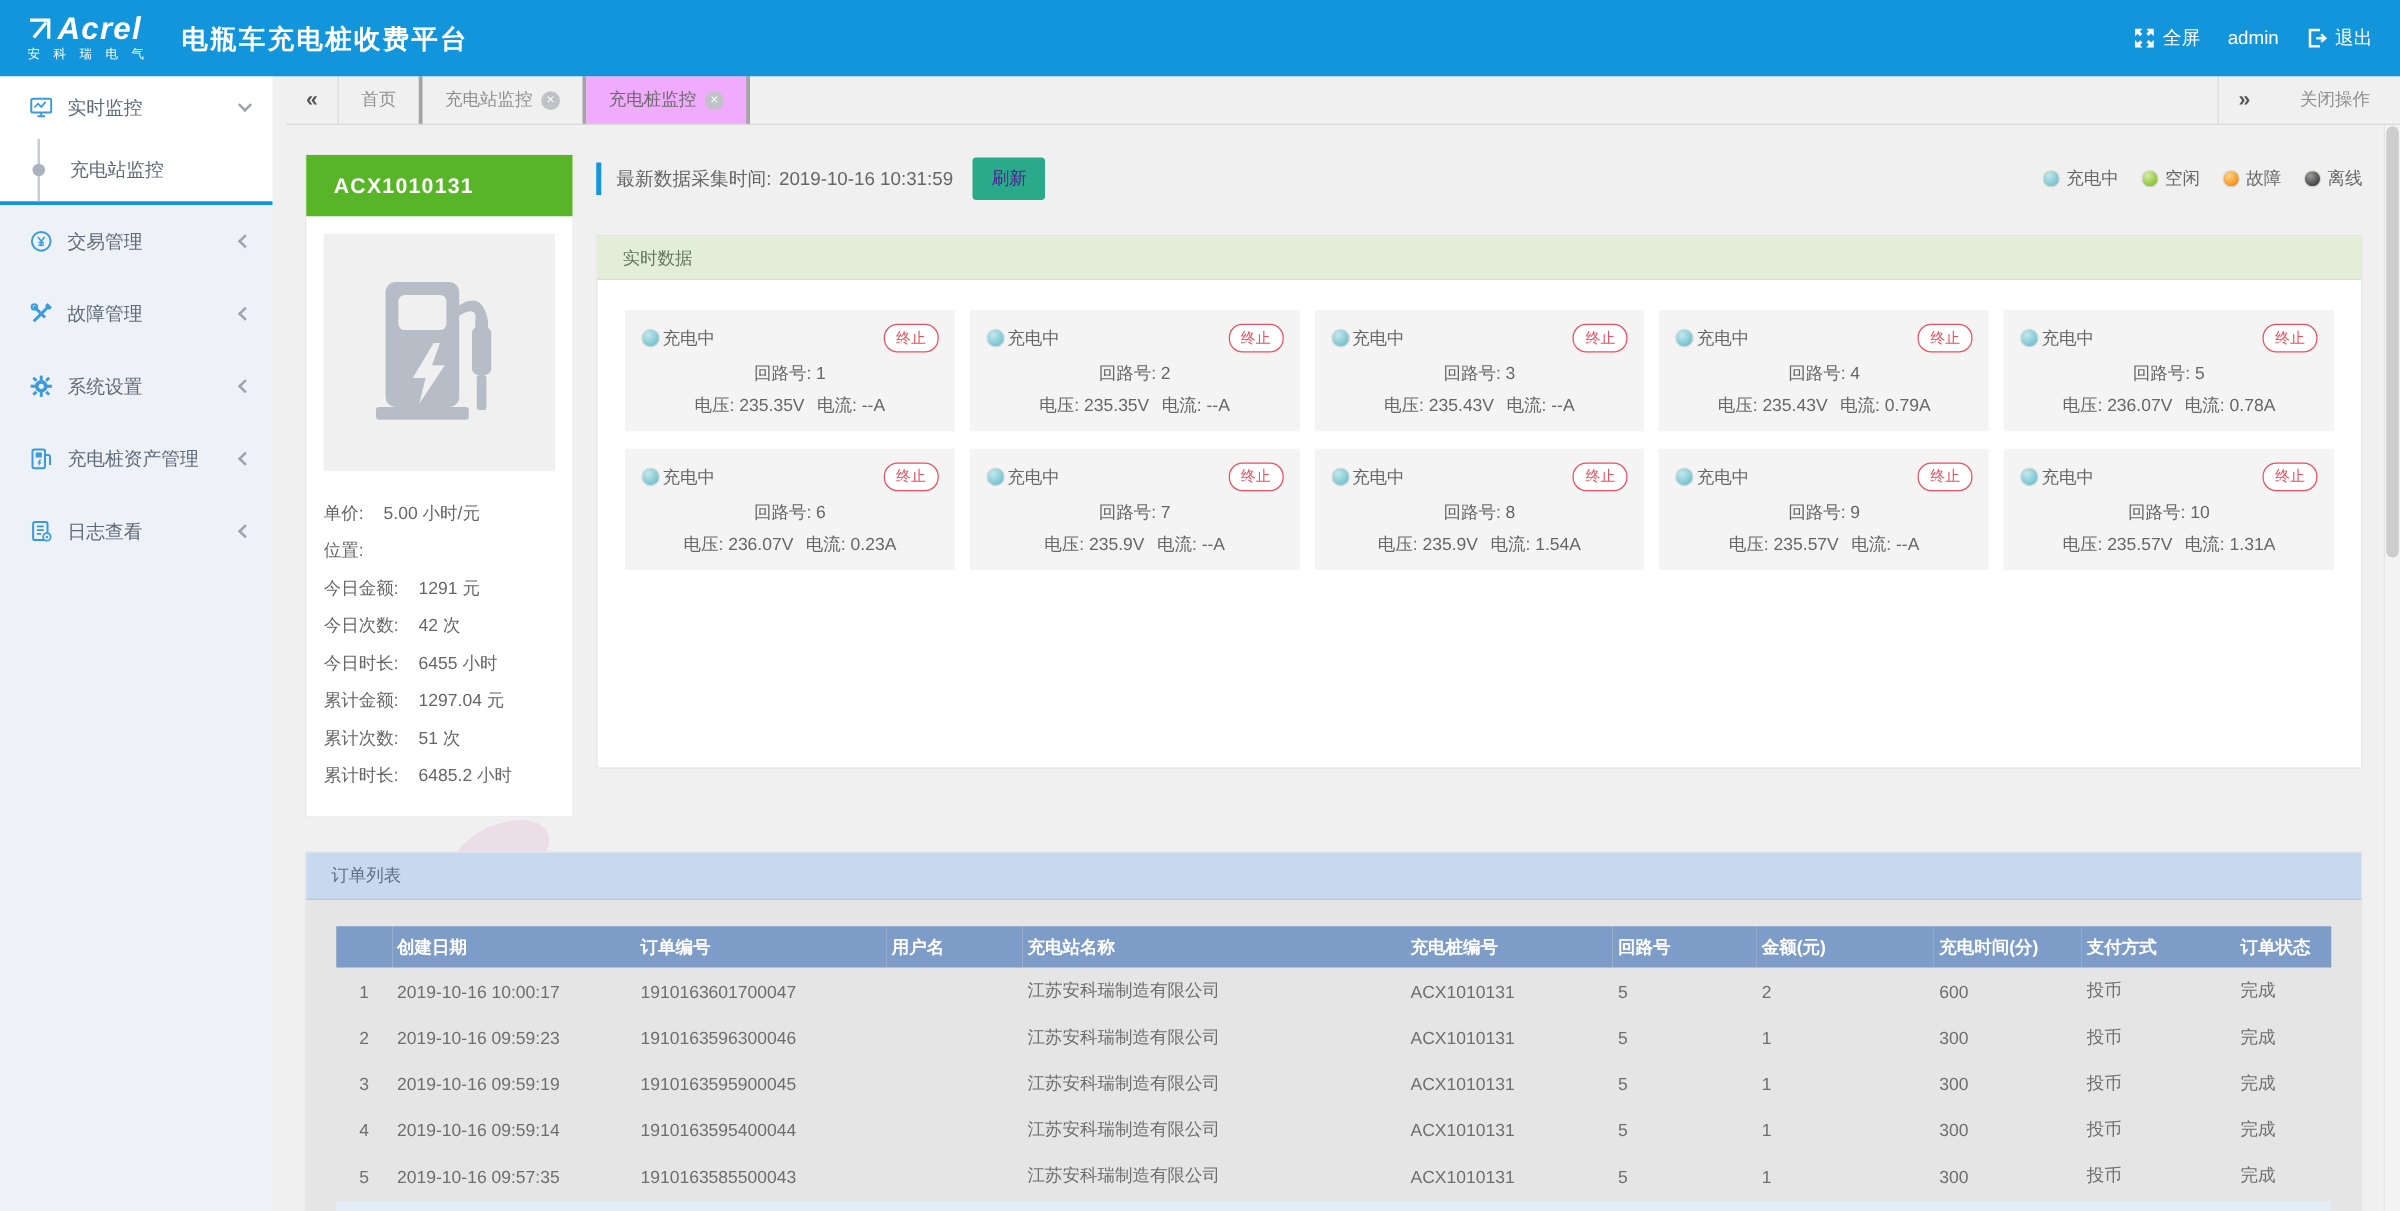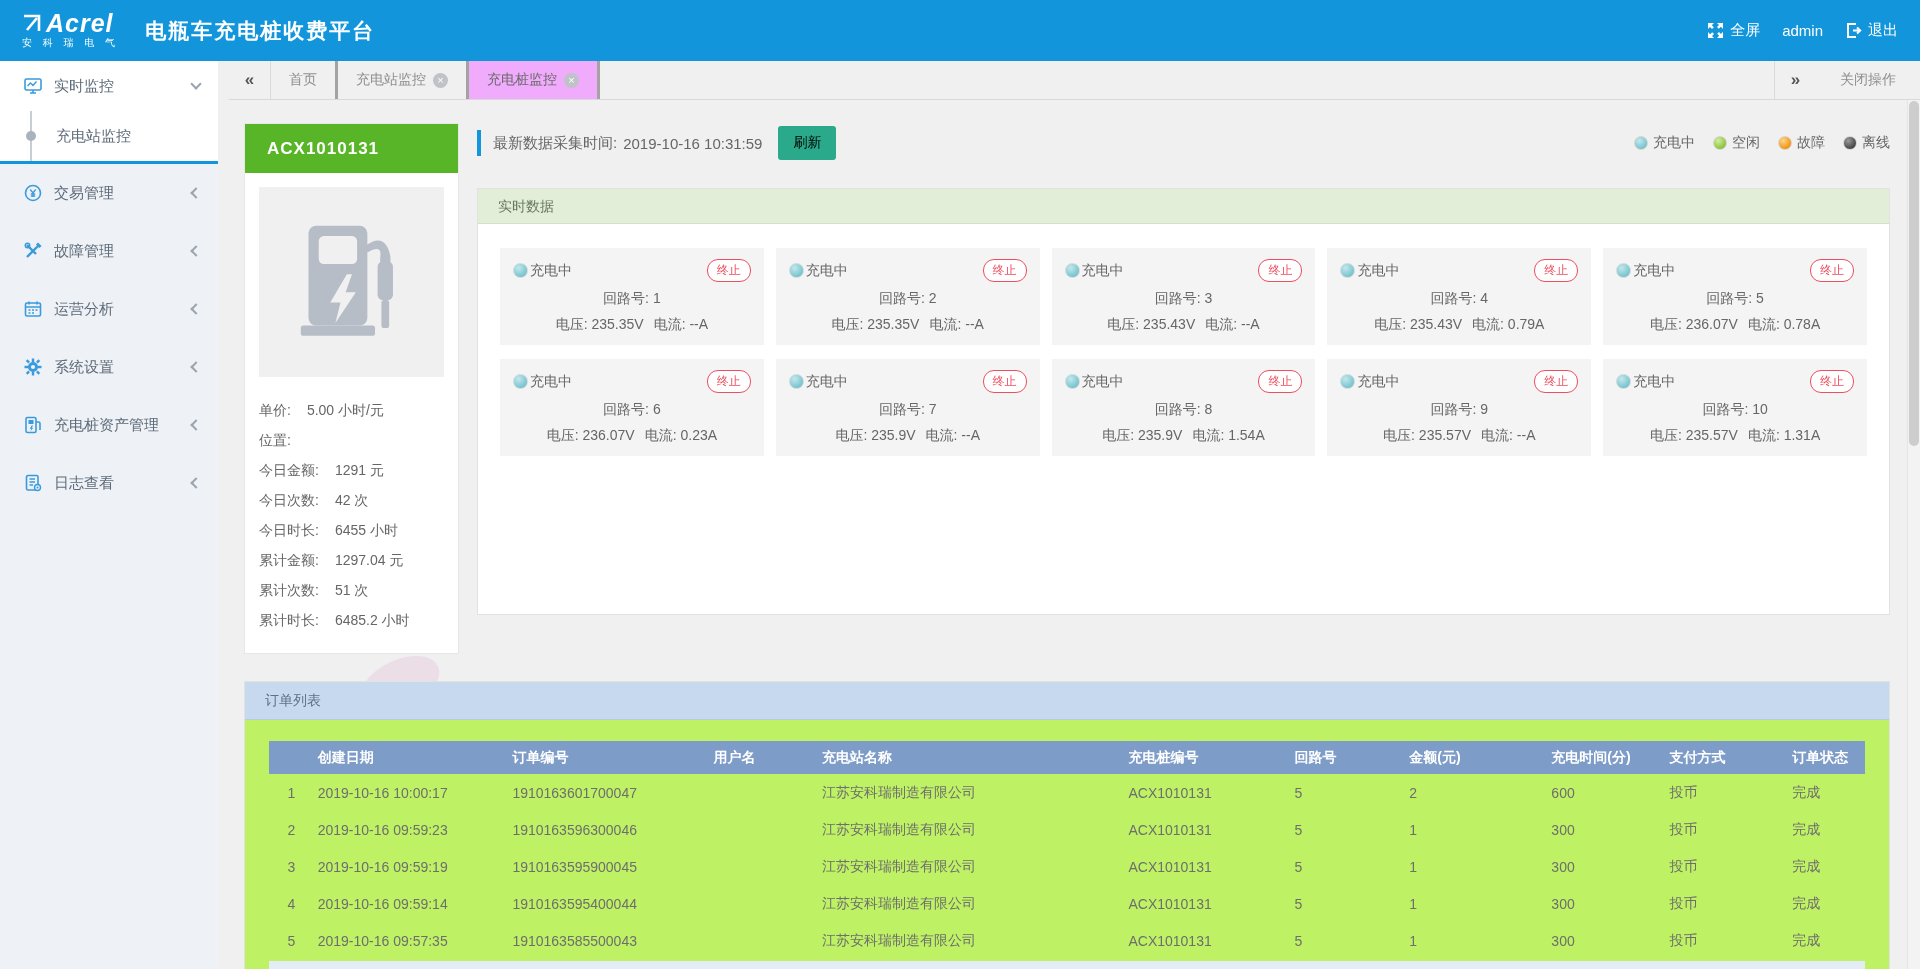--- a/index.html
+++ b/index.html
@@ -58,21 +58,21 @@
   .pile-stats { padding:4px 14px 18px; font-size:14px; color:#666; }
   .pile-stat { line-height:30px; white-space:nowrap; }
   .pile-stat .v { margin-left:16px; }
 
   
   .right-col { flex:1; min-width:0; }
   .info-row { display:flex; align-items:center; height:40px; margin-bottom:25px; }
   .vbar { width:4px; height:26px; background:#1295db; margin-right:12px; flex:none; }
   .collect-label { font-size:15px; color:#666; }
   .collect-time { font-size:15px; color:#666; margin-left:6px; }
-  .refresh-btn { margin-left:16px; background:#2aaa8a; color:#000000; border:none; border-radius:3px; font-size:14px; padding:8px 15px; cursor:pointer; font-family:inherit; }
+  .refresh-btn { margin-left:16px; background:#2aaa8a; color:#4c1d95; border:none; border-radius:3px; font-size:14px; padding:8px 15px; cursor:pointer; font-family:inherit; }
   .legend { margin-left:auto; display:flex; align-items:center; gap:18px; font-size:14px; color:#666; }
   .legend-item { display:flex; align-items:center; gap:5px; }
   .ldot { width:14px; height:14px; border-radius:50%; border:1px solid #d6d6cf; }
   .ldot.charging { background:radial-gradient(circle at 35% 30%, #c2e8ec, #7fc7d2 65%, #60aebc); }
   .ldot.idle { background:radial-gradient(circle at 35% 30%, #d2eda4, #93c841 65%, #72aa28); }
   .ldot.fault { background:radial-gradient(circle at 35% 30%, #ffd48a, #f5991c 65%, #de7f08); }
   .ldot.offline { background:radial-gradient(circle at 35% 30%, #9a9a9a, #4d4d4d 65%, #2e2e2e); }
 
   .panel { background:#fff; border:1px solid #e2e2e2; }
   .rt-panel-header { height:35px; line-height:34px; background:#e2eed7; border-bottom:1px solid #d3e2c5; color:#68785f; font-size:14px; padding-left:20px; }
@@ -82,21 +82,21 @@
   .cc-top { display:flex; align-items:center; justify-content:space-between; }
   .cc-status { display:flex; align-items:center; gap:2px; }
   .status-dot { width:15px; height:15px; border-radius:50%; border:1px solid #cfdadb; background:radial-gradient(circle at 35% 30%, #c2e8ec, #7fc7d2 65%, #60aebc); flex:none; }
   .terminate-btn { background:#fff; border:1px solid #ec4f5f; color:#ec4f5f; border-radius:11px; font-size:12px; padding:2px 9px; cursor:pointer; font-family:inherit; }
   .cc-line { text-align:center; margin-top:8px; white-space:nowrap; }
   .cc-line .gap { display:inline-block; width:10px; }
 
   
   .orders-panel { margin-top:27px; }
   .orders-header { height:38px; line-height:37px; background:#c6d9ee; border-bottom:1px solid #b5cbe4; color:#5f7186; font-size:14px; padding-left:20px; }
-  .orders-body { padding:21px 24px 0; background:#bef264; }
+  .orders-body { padding:21px 24px 0; background:#e5e5e5; }
   table.orders { width:100%; border-collapse:collapse; table-layout:fixed; font-size:14px; }
   table.orders th { background:#7e9cc8; color:#fff; font-weight:bold; height:33px; text-align:left; padding:0 4px; white-space:nowrap; }
   table.orders td { height:37px; color:#6e6e6e; padding:0 4px; white-space:nowrap; overflow:hidden; }
   table.orders td.num { text-align:center; }
   .hscroll-strip { height:9px; background:#e3edf8; margin-top:2px; }
 
   
   .v-scrollbar { position:absolute; top:39px; right:0; bottom:0; width:13px; background:#f3f3f3; border-left:1px solid #e4e4e4; z-index:4; }
   .v-thumb { margin:1px; height:345px; background:#cdcdcd; border-radius:6px; cursor:grab; }
 
@@ -185,31 +185,20 @@
             <path d="M3 3 l9 9" stroke="#3a9bdc" stroke-width="2.4"></path>
             <circle cx="3.5" cy="3.5" r="2.2" fill="none" stroke="#3a9bdc" stroke-width="1.5"></circle>
             <path d="M15 3 l-12 12" stroke="#3a9bdc" stroke-width="2.4"></path>
             <path d="M13 1.5 l3.5 3.5" stroke="#3a9bdc" stroke-width="3"></path>
           </svg>
       </span>
       <span class="slabel">故障管理</span>
       <span class="chev chev-left"></span>
     </div>
 
-    <div class="side-item plain">
-      <span class="sicon">
-        <svg width="18" height="18" viewBox="0 0 18 18">
-            <rect x="1.5" y="3" width="15" height="13" rx="1.5" fill="none" stroke="#3a9bdc" stroke-width="1.6"></rect>
-            <path d="M5 1.5 v3 M13 1.5 v3 M1.5 7 h15" stroke="#3a9bdc" stroke-width="1.6"></path>
-            <path d="M4.5 10 h2 M8 10 h2 M11.5 10 h2 M4.5 13 h2 M8 13 h2" stroke="#3a9bdc" stroke-width="1.4"></path>
-          </svg>
-      </span>
-      <span class="slabel">运营分析</span>
-      <span class="chev chev-left"></span>
-    </div>
 
     <div class="side-item plain">
       <span class="sicon">
         <svg width="18" height="18" viewBox="0 0 18 18">
             <g fill="#3a9bdc">
               <circle cx="9" cy="9" r="5"></circle>
               <rect x="7.8" y="0.5" width="2.4" height="4"></rect>
               <rect x="7.8" y="13.5" width="2.4" height="4"></rect>
               <rect x="0.5" y="7.8" width="4" height="2.4"></rect>
               <rect x="13.5" y="7.8" width="4" height="2.4"></rect>

